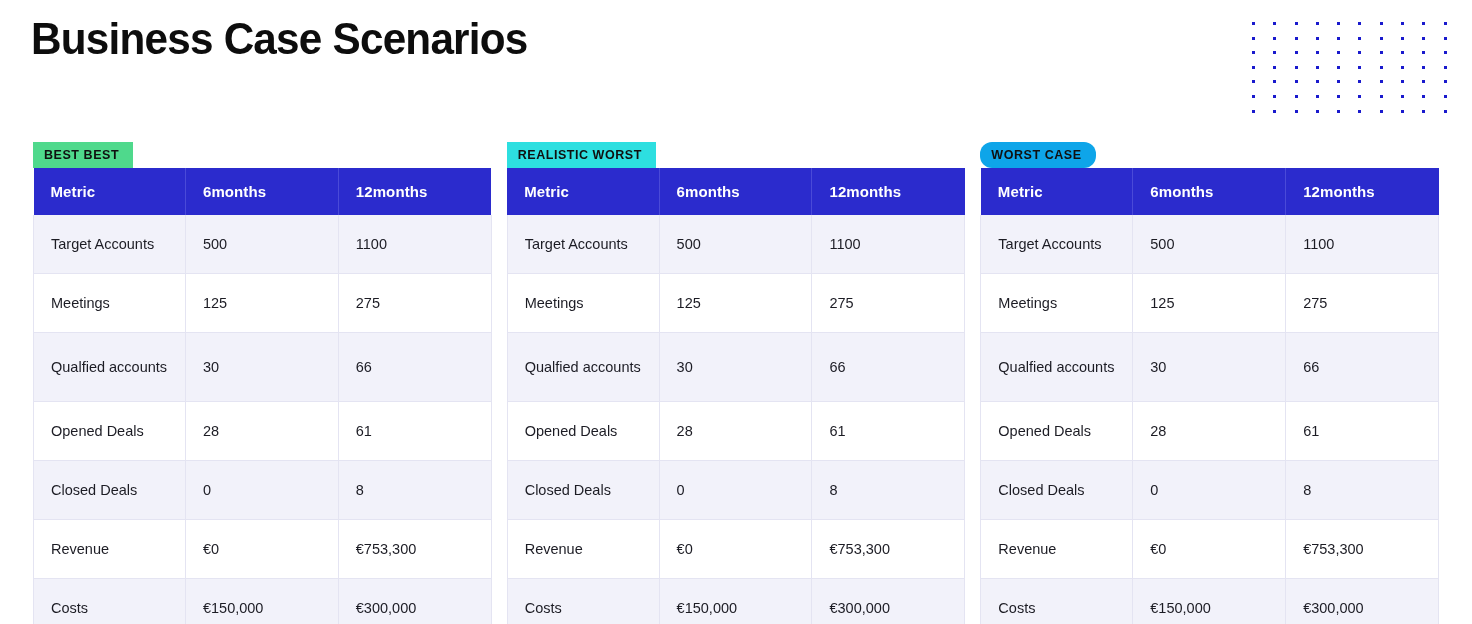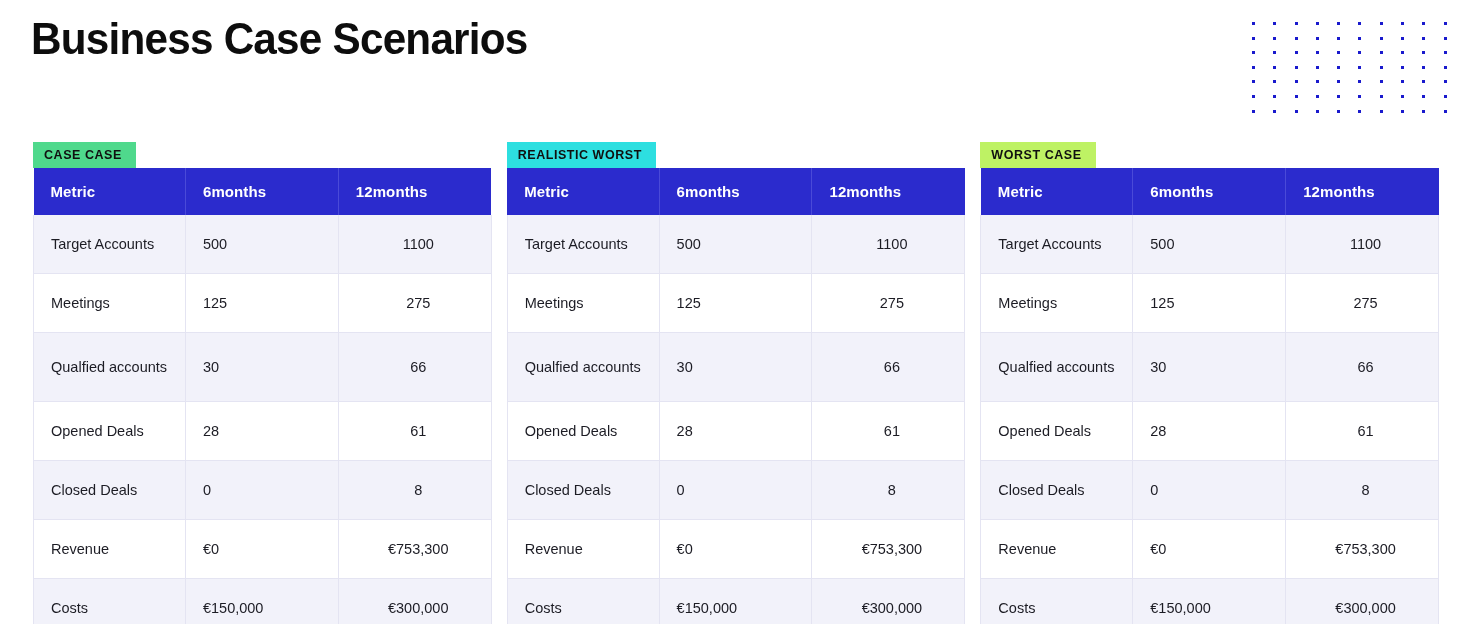--- a/index.html
+++ b/index.html
@@ -107,21 +107,21 @@
     padding: 6px 10px 6px 17px;
     border-right: 1px solid #e4e4f2;
     border-bottom: 1px solid #e4e4f2;
     vertical-align: middle;
     line-height: 19px;
     word-wrap: break-word;
   }
   table.case-table tbody td:first-child {
     border-left: 1px solid #e4e4f2;
   }
-  table.case-table tbody td:last-child { border-right: 1px solid #e4e4f2; text-align: center; }
+  table.case-table tbody td:last-child { border-right: 1px solid #e4e4f2; }
   table.case-table tbody tr:nth-child(odd) td { background: #f2f2fa; }
   table.case-table tbody tr:nth-child(even) td { background: #ffffff; }
   table.case-table tbody tr.tall td { height: 56px; }
   table.case-table tbody td.metric-cell { padding-right: 6px; }
 </style>
 </head>
 <body>
 
 <div class="page-title">Business Case Scenarios</div>
 
@@ -192,21 +192,21 @@
     <i style="background: rgb(26, 26, 205);"></i>
     <i style="background: rgb(26, 26, 205);"></i>
     <i style="background: rgb(26, 26, 205);"></i>
     <i style="background: rgb(26, 26, 205);"></i>
     <i style="background: rgb(26, 26, 205);"></i>
     <i style="background: rgb(26, 26, 205);"></i>
     <i style="background: rgb(26, 26, 205);"></i>
   </div>
 
 <div class="tables">
-    <div class="case-block"><div class="case-badge" style="background: rgb(79, 217, 140);">CASE CASE</div><table class="case-table">
+    <div class="case-block"><div class="case-badge" style="background: rgb(79, 217, 140);">BEST BEST</div><table class="case-table">
         <colgroup>
           <col class="c-metric">
           <col class="c-m6">
           <col class="c-m12">
         </colgroup>
         <thead>
           <tr>
             <th>Metric</th>
             <th>6months</th>
             <th>12months</th>
@@ -294,21 +294,21 @@
             <td>€0</td>
             <td>€753,300</td>
           </tr>
           <tr>
             <td class="metric-cell">Costs</td>
             <td>€150,000</td>
             <td>€300,000</td>
           </tr>
         </tbody>
       </table></div>
-    <div class="case-block"><div class="case-badge" style="background: #bef264;">WORST CASE</div><table class="case-table">
+    <div class="case-block"><div class="case-badge" style="background: #0ea5e9; border-radius: 12px;">WORST CASE</div><table class="case-table">
         <colgroup>
           <col class="c-metric">
           <col class="c-m6">
           <col class="c-m12">
         </colgroup>
         <thead>
           <tr>
             <th>Metric</th>
             <th>6months</th>
             <th>12months</th>

